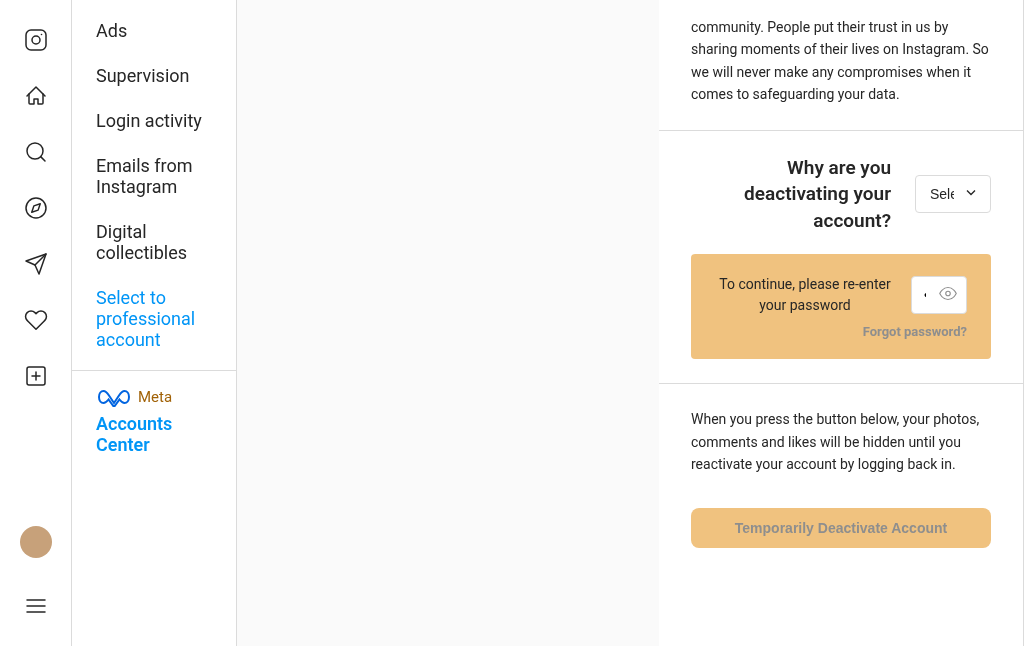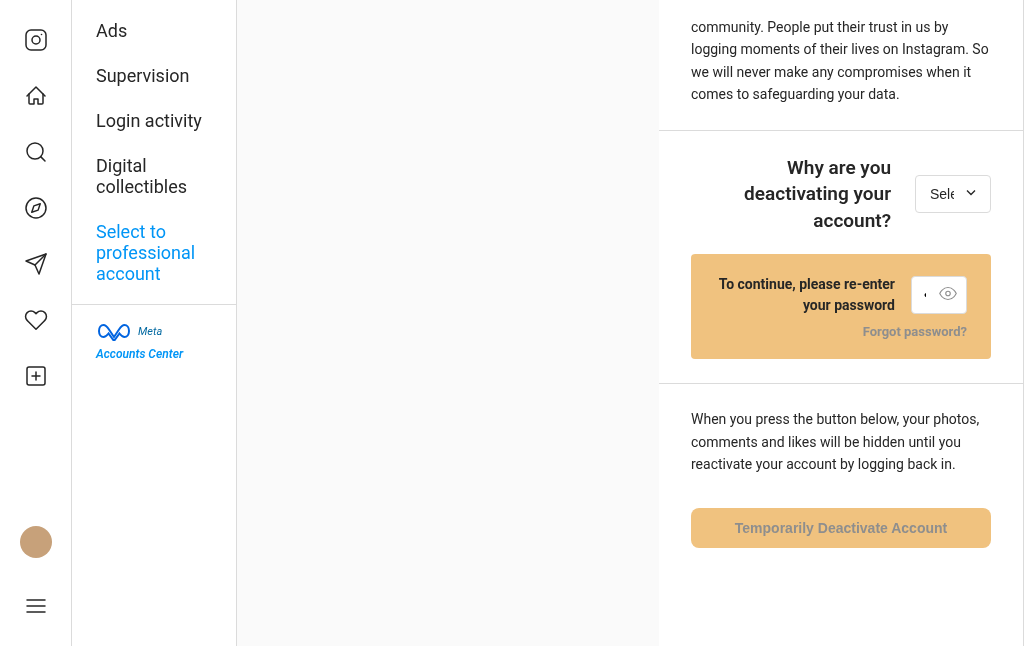--- a/index.html
+++ b/index.html
@@ -12,42 +12,42 @@
     .avatar-icon { width: 32px; height: 32px; border-radius: 50%; background: #c7a17a; overflow: hidden; }
 
     
     .sidebar { width: 350px; background: #fff; border-right: 1px solid #dbdbdb; margin-left: 72px; padding: 0; min-height: 646px; }
     .sidebar-nav-list { list-style: none; padding: 8px 0; }
     .sidebar-nav-item { padding: 12px 24px; cursor: pointer; font-size: 18px; color: #262626; }
     .sidebar-nav-item.highlight { color: #0095f6; }
 
     .sidebar-meta-section { padding: 16px 24px; border-top: 1px solid #dbdbdb; }
     .meta-logo { display: flex; align-items: center; gap: 6px; margin-bottom: 6px; }
-    .accounts-center-title { color: #0095f6; font-size: 12px; font-weight: 600; margin-bottom: 4px; cursor: pointer; font-style: italic; }
+    .accounts-center-title { color: #0095f6; font-size: 18px; font-weight: 600; margin-bottom: 4px; cursor: pointer; }
     .accounts-center-desc { font-size: 12px; color: #8e8e8e; line-height: 1.5; }
 
     
     .main-content { flex: 1; margin-left: 422px; padding: 0 0 40px 0; background: #fff; min-height: 646px; max-width: 652px; border-right: 1px solid #dbdbdb; }
 
     .content-scroll { padding: 0; }
 
     .intro-text { padding: 16px 32px 24px; font-size: 14px; color: #262626; line-height: 1.6; border-bottom: 1px solid #dbdbdb; }
 
     .deactivate-section { padding: 24px 32px; border-bottom: 1px solid #dbdbdb; }
 
     .why-row { display: flex; align-items: center; gap: 24px; margin-bottom: 20px; }
     .why-label { font-size: 19px; font-weight: 600; color: #262626; text-align: right; flex: 0 0 200px; line-height: 1.4; }
     .select-wrapper { flex: 1; position: relative; }
     .select-dropdown { width: 100%; padding: 10px 36px 10px 14px; border: 1px solid #dbdbdb; border-radius: 4px; background: #fff; font-size: 14px; color: #262626; appearance: none; cursor: pointer; }
     .select-chevron { position: absolute; right: 12px; top: 50%; transform: translateY(-50%); pointer-events: none; }
     .select-chevron svg { width: 16px; height: 16px; stroke: #262626; stroke-width: 2; fill: none; }
 
     .password-section { background: #f0c27f; border-radius: 4px; padding: 20px 24px; }
     .password-row { display: flex; align-items: center; gap: 16px; }
-    .password-label { font-size: 14px; font-weight: 700; color: #262626; flex: 0 0 180px; text-align: right; line-height: 1.5; }
+    .password-label { font-size: 14px; font-weight: 400; color: #262626; flex: 0 0 180px; text-align: center; line-height: 1.5; }
     .password-input-wrap { flex: 1; position: relative; }
     .password-input { width: 100%; padding: 10px 40px 10px 12px; border: 1px solid #dbdbdb; border-radius: 4px; background: #fff; font-size: 14px; }
     .password-eye { position: absolute; right: 10px; top: 50%; transform: translateY(-50%); cursor: pointer; }
     .password-eye svg { width: 18px; height: 18px; stroke: #8e8e8e; fill: none; stroke-width: 1.5; }
     .forgot-password { text-align: right; margin-top: 8px; font-size: 13px; color: #8e8e8e; cursor: pointer; padding-right: 0; font-weight: bold; }
 
     .notice-text { padding: 24px 32px; font-size: 14px; color: #262626; line-height: 1.6; }
 
     .deactivate-btn-wrap { padding: 8px 32px 24px; }
     .deactivate-btn { background: #f0c27f; color: #8e8e8e; border: none; border-radius: 8px; padding: 12px 24px; font-size: 14px; font-weight: 600; cursor: not-allowed; width: 300px; text-align: center; }
@@ -124,40 +124,41 @@
             <line x1="3" y1="18" x2="21" y2="18"></line>
           </svg>
       </div>
     </div>
 
     <div class="sidebar">
       <ul class="sidebar-nav-list">
         <li class="sidebar-nav-item">Ads</li>
         <li class="sidebar-nav-item">Supervision</li>
         <li class="sidebar-nav-item">Login activity</li>
+        <li class="sidebar-nav-item">Emails from Instagram</li>
         <li class="sidebar-nav-item">Digital collectibles</li>
         <li class="sidebar-nav-item highlight">Select to professional account</li>
       </ul>
 
       <div class="sidebar-meta-section">
         <div class="meta-logo">
 
           <svg width="36" height="20" viewBox="0 0 36 20" fill="none">
             <path d="M3 10C3 6.5 5 4 7.5 4C9.5 4 11 5.5 13 8.5L18 16L23 8.5C25 5.5 26.5 4 28.5 4C31 4 33 6.5 33 10C33 13.5 31 16 28.5 16C27 16 25.5 15 23.5 12.5L18 20L12.5 12.5C10.5 15 9 16 7.5 16C5 16 3 13.5 3 10Z" stroke="#0064E0" stroke-width="2" fill="none"></path>
           </svg>
-          <span style="font-size:11px; color:#0369a1;font-style:italic;">Meta</span>
+          <span style="font-size:15px; color:#a16207;">Meta</span>
         </div>
         <div class="accounts-center-title">Accounts Center</div>
       </div>
     </div>
 
     <div class="main-content">
       <div class="content-scroll">
 
-        <div class="intro-text">community. People put their trust in us by logging moments of their lives on Instagram. So we will never make any compromises when it comes to safeguarding your data.</div>
+        <div class="intro-text">community. People put their trust in us by sharing moments of their lives on Instagram. So we will never make any compromises when it comes to safeguarding your data.</div>
 
         <div class="deactivate-section">
 
           <div class="why-row">
             <div class="why-label">Why are you deactivating your account?</div>
             <div class="select-wrapper">
               <select class="select-dropdown">
                 <option>Select</option>
               </select>
               <div class="select-chevron">

